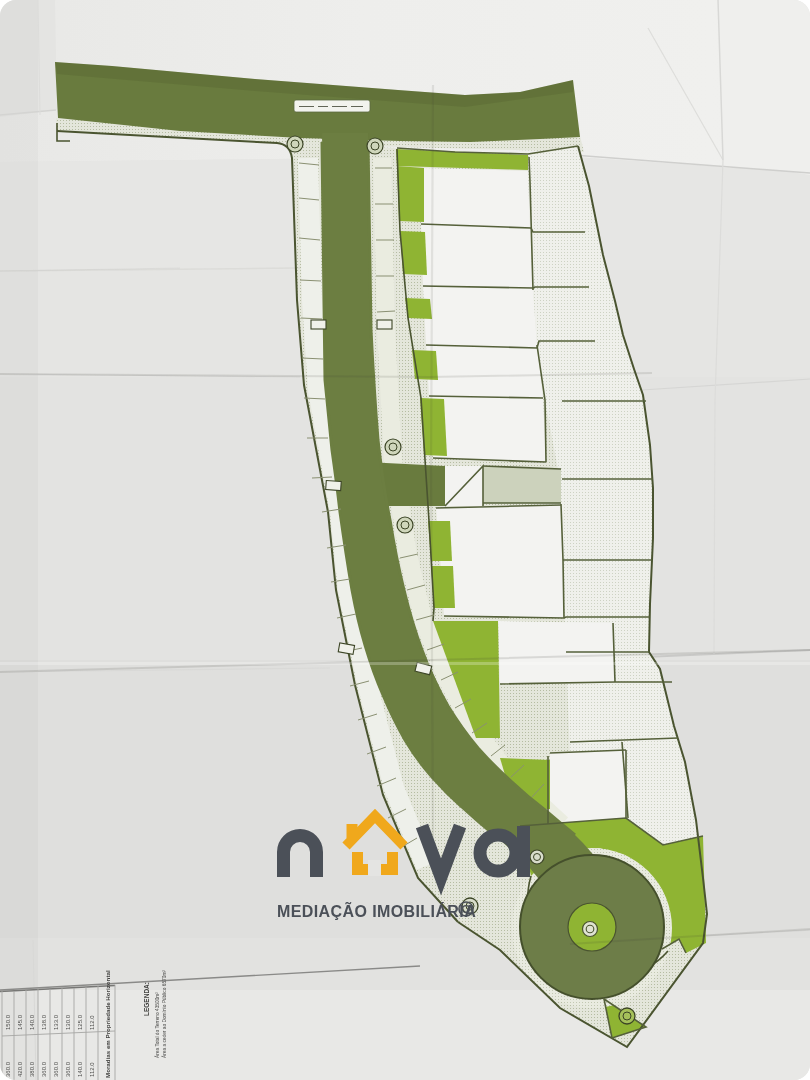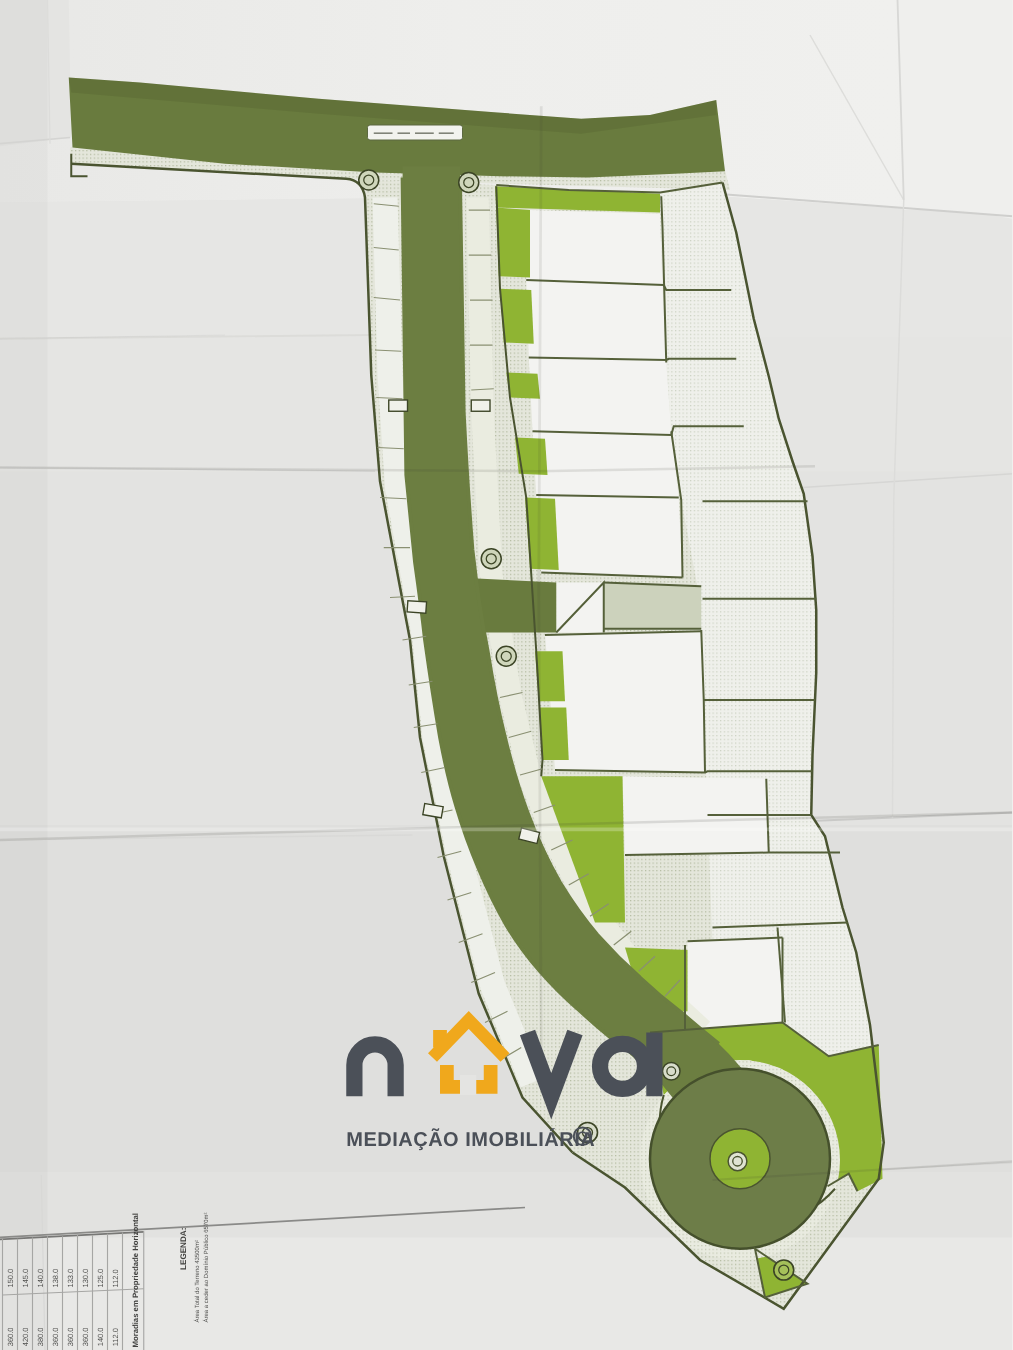--- a/index.html
+++ b/index.html
@@ -1,17 +1,17 @@
 <!DOCTYPE html>
 <html><head>
 <meta charset="utf-8">
 <style>
   html,body{margin:0;padding:0;}
   #stage{position:relative;width:810px;height:1080px;overflow:hidden;
-    background:#e9e9e7;font-family:"Liberation Sans",sans-serif;}
+    background:#e9e9e7;font-family:"Liberation Sans",sans-serif;border-radius:16px;}
   svg{position:absolute;top:0;left:0;filter:blur(0.45px);}
 </style>
 </head>
 <body>
 <div id="stage">
 <svg width="810" height="1080" viewBox="0 0 810 1080">
   <defs>
     <pattern id="grid" width="3" height="3" patternUnits="userSpaceOnUse">
       <rect width="3" height="3" fill="#eff0eb"></rect>
       <rect width="1" height="1" fill="#cdd2c3"></rect>

